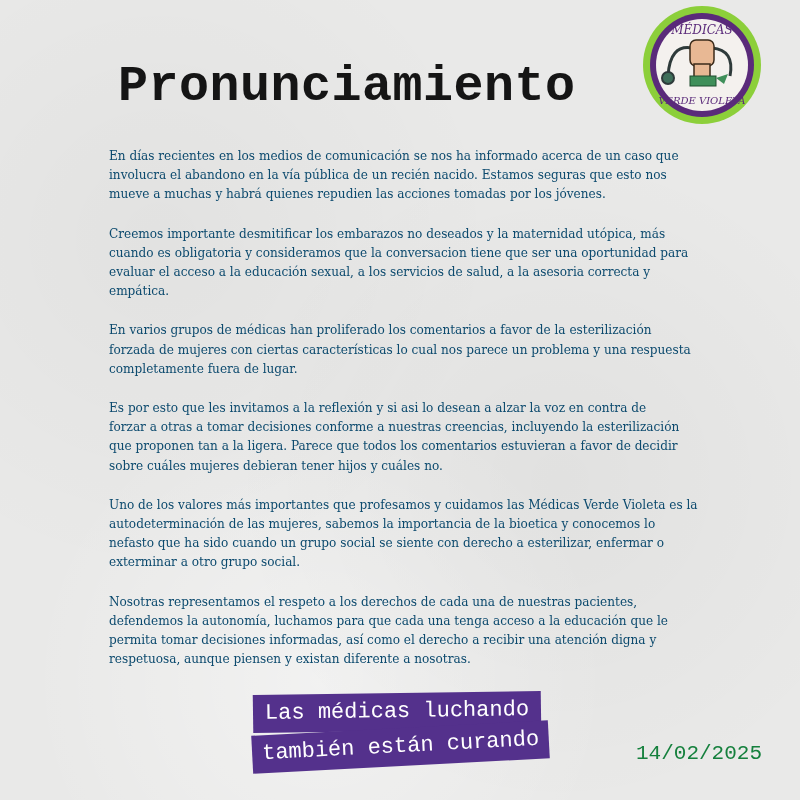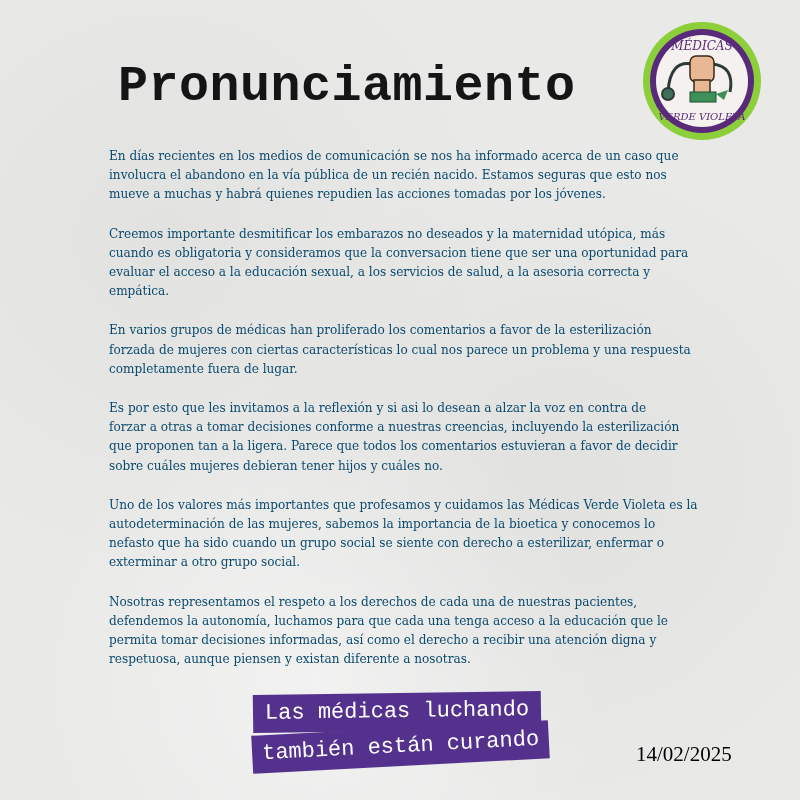--- a/index.html
+++ b/index.html
@@ -13,21 +13,21 @@
     font-family: "Liberation Mono", "DejaVu Sans Mono", monospace;
     color: #2a2a2a;
   }
   .title {
     position: absolute; left: 118px; top: 58px;
     font-family: "Liberation Mono", "DejaVu Sans Mono", monospace;
     font-size: 50px; letter-spacing: 0.5px; color: #151515;
     font-weight: bold;
   }
   .logo {
-    position: absolute; left: 640px; top: 20px; width: 125px; height: 122px;
+    position: absolute; left: 640px; top: 4px; width: 125px; height: 122px;
   }
   .body-text {
     position: absolute; left: 64px; top: 147px; width: 700px;
     font-family: "DejaVu Serif", "Liberation Serif", serif;
     font-size: 12.1px; line-height: 19.2px; color: #0c4a6e; margin-left: 45px;
   }
   .body-text p { margin: 0 0 20px 0; white-space: pre-line; }
   .banner { position: absolute; }
   .banner-1 {
     left: 253px; top: 693px; height: 38px; padding: 0 12px;
@@ -37,22 +37,22 @@
     left: 252px; top: 728px; height: 38px; padding: 0 10px;
     background: #54318c; transform: rotate(-3deg);
   }
   .banner span {
     display: block; color: #fff; font-size: 22px; line-height: 38px;
     font-family: "Liberation Mono", "DejaVu Sans Mono", monospace;
     white-space: nowrap;
   }
   .date {
     position: absolute; left: 636px; top: 742px;
-    font-family: Liberation Serif, serif;
-    font-size: 21px; color: #000000;
+    font-family: Liberation Mono, monospace;
+    font-size: 21px; color: #15803d;
   }
 </style>
 </head>
 <body>
 
 <div class="title">Pronunciamiento</div>
 
 <div class="logo">
   <svg width="125" height="122" viewBox="0 0 125 122">
     <circle cx="62" cy="61" r="59" fill="#8ccf3a"></circle>

